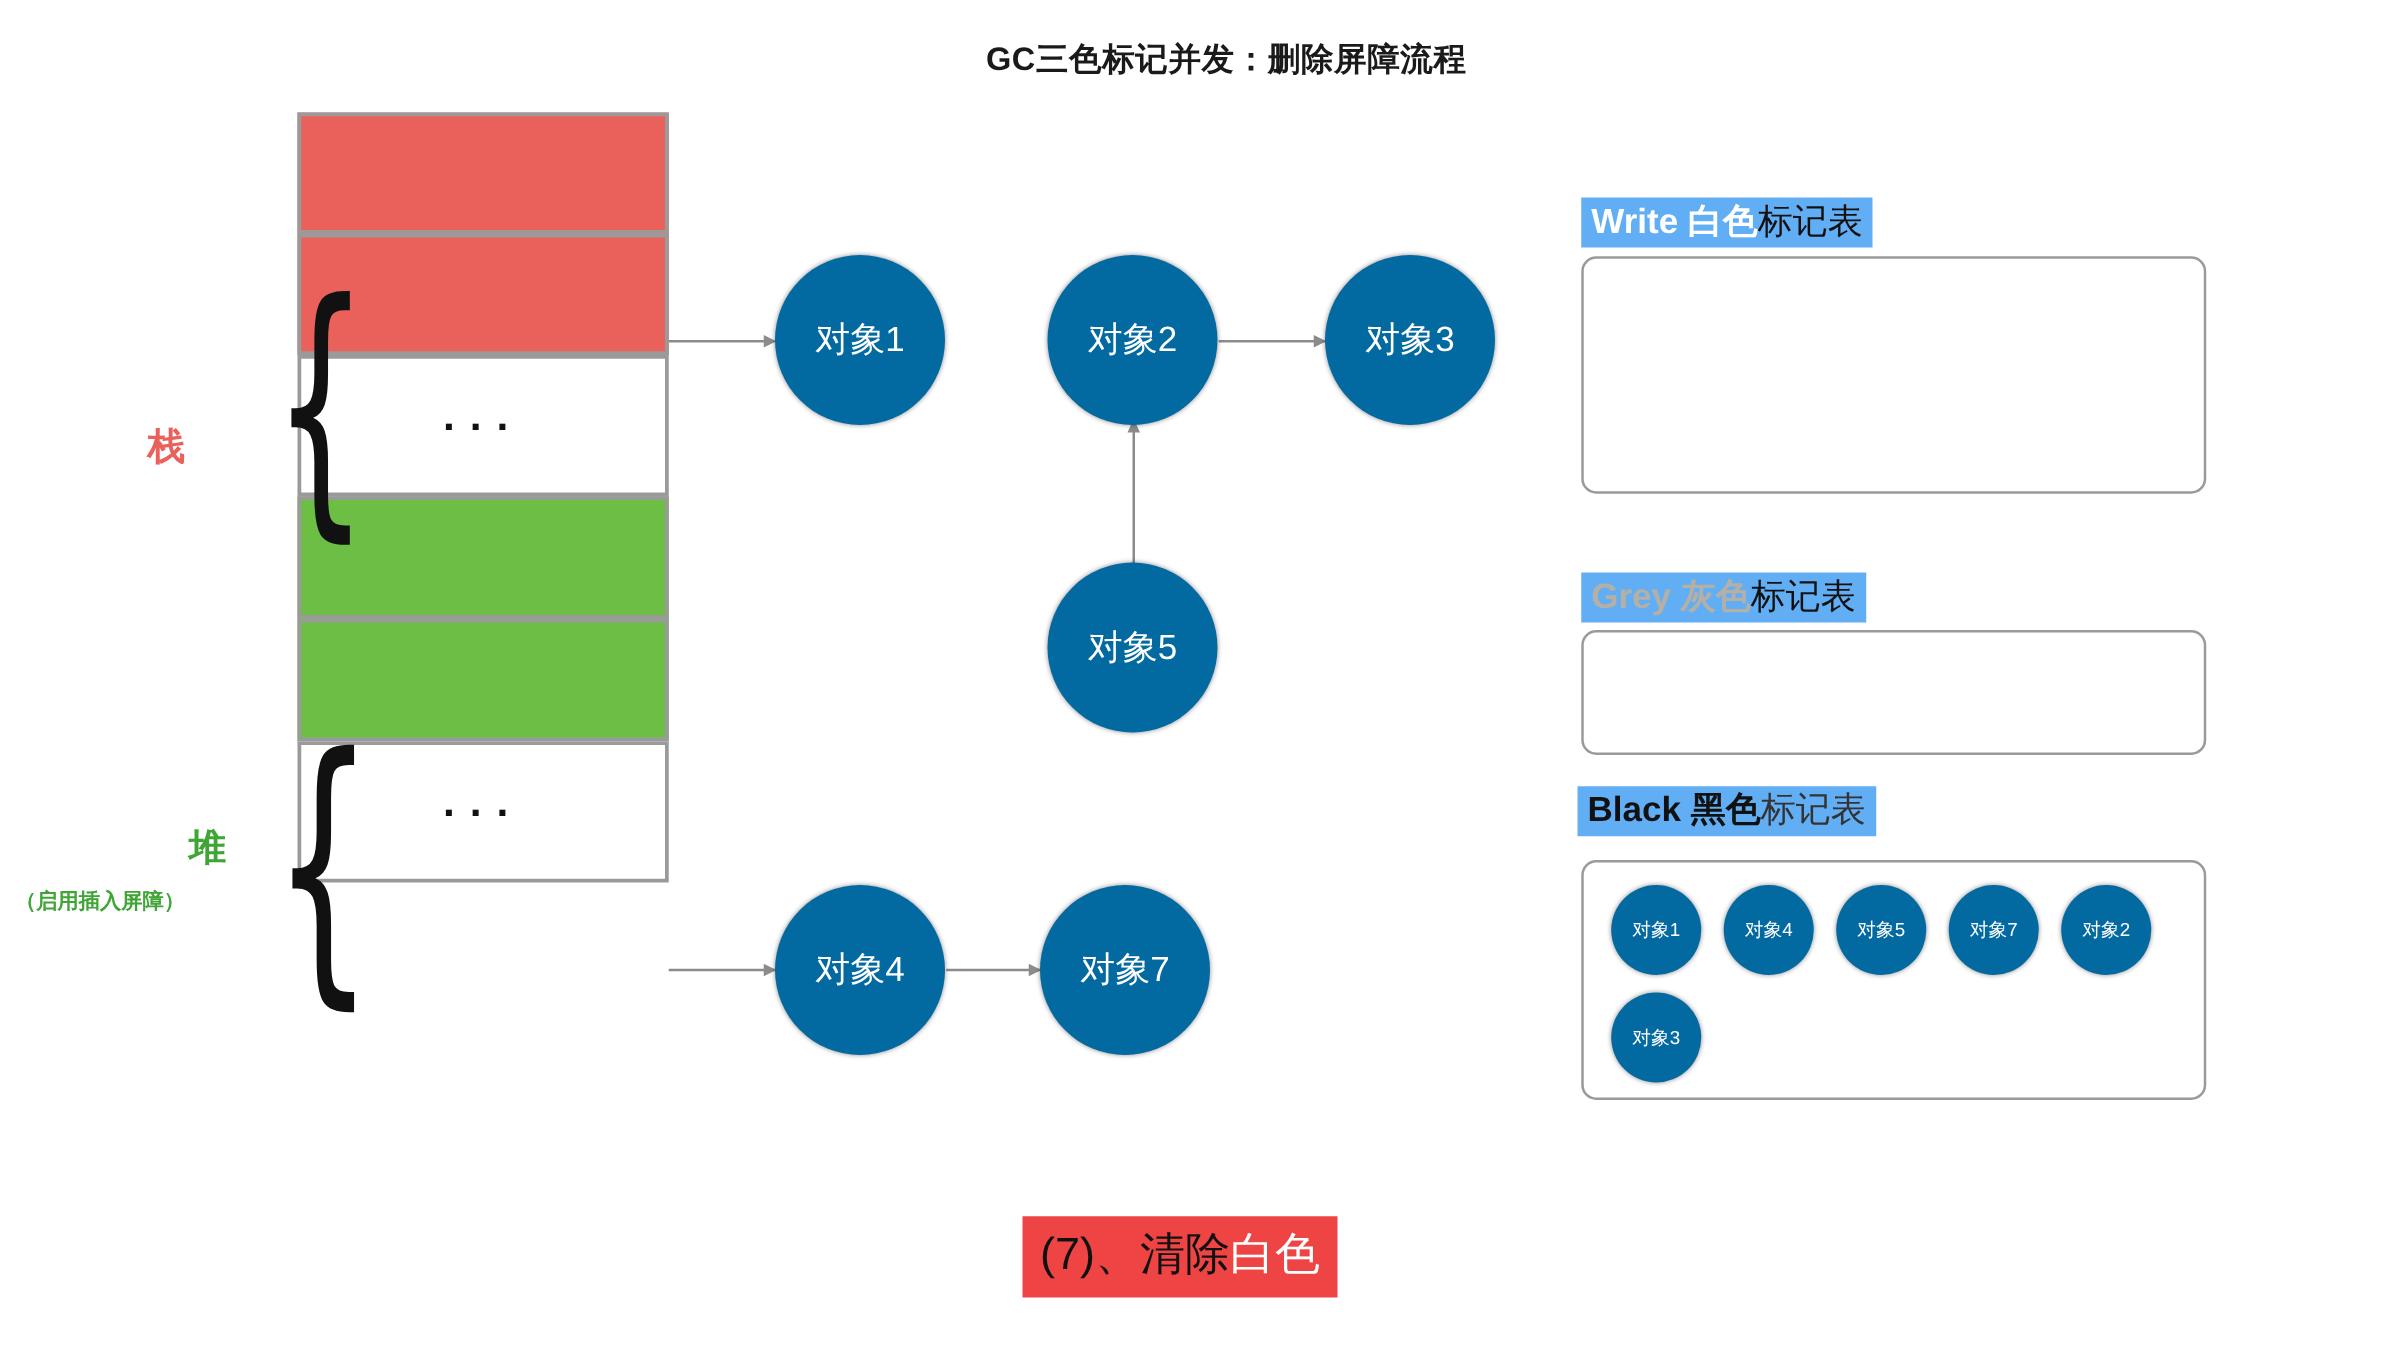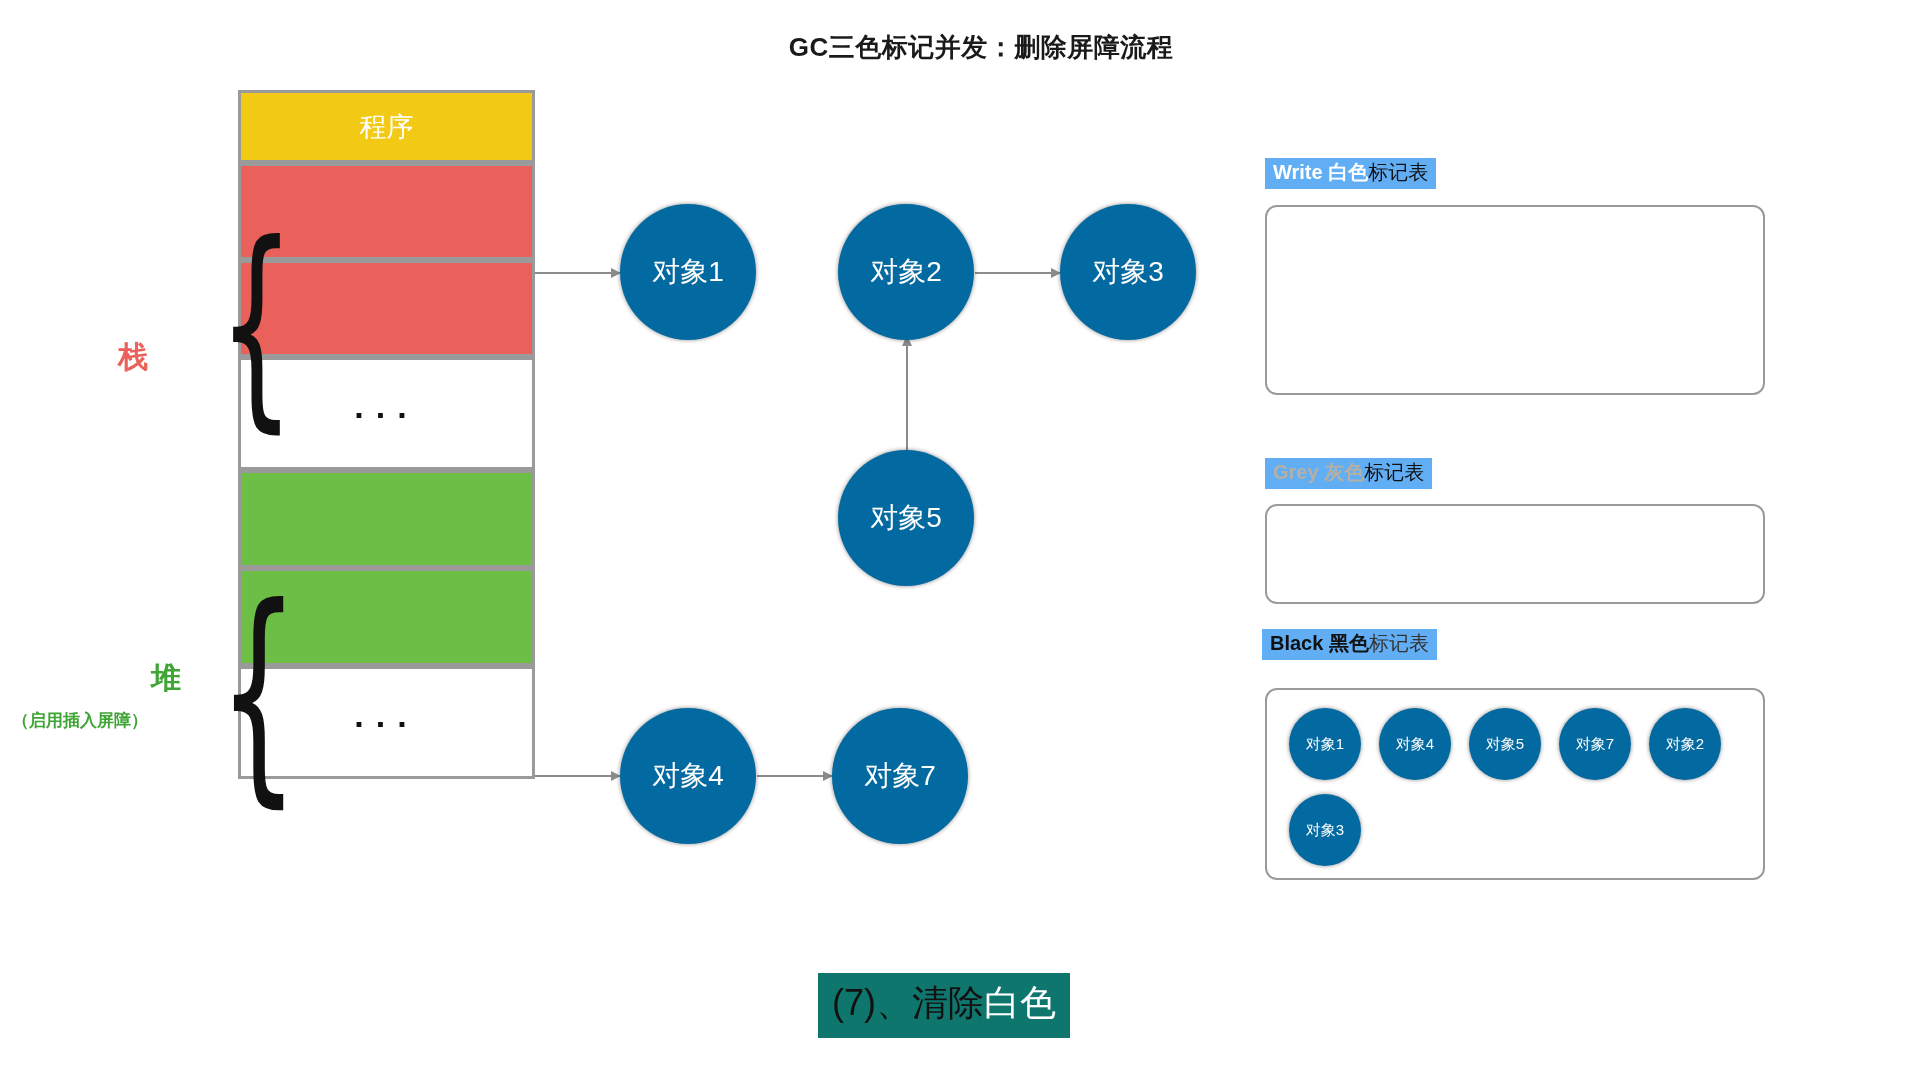--- a/index.html
+++ b/index.html
@@ -69,44 +69,41 @@
     border-bottom:11px solid #8b8b8b;
     border-left:5px solid transparent;border-right:5px solid transparent;
   }
 
   
   .mt-box{
     box-sizing:border-box;border:2px solid #9a9a9a;border-radius:12px;background:#ffffff;
   }
   .mt-head{
     background:#62AEF5;display:inline-block;white-space:nowrap;
-    font-size:20px;font-weight:bold;padding:3px 8px 5px 8px;line-height:1.15;
+    font-size:28px;font-weight:bold;padding:3px 8px 5px 8px;line-height:1.15;
   }
   .mt-head .zh{font-weight:normal;}
   .chips{
     position:absolute;left:22px;top:18px;right:18px;
     display:flex;flex-wrap:wrap;gap:14px 18px;
   }
 
   
   #caption{
-    left:818px;top:973px;background:#0f766e;
+    left:818px;top:973px;background:#ef4444;
     padding:6px 14px 10px 14px;font-size:36px;color:#111111;white-space:nowrap;
   }
   #caption .hl{color:#ffffff;}
 </style>
 </head>
 <body>
 
 <div class="abs" id="title">GC三色标记并发：删除屏障流程</div>
 
 <div class="abs" id="mem">
-  <div class="mem-cell cell-program">
-    <span>程序</span>
-  </div>
   <div class="mem-cell cell-red"></div>
   <div class="mem-cell cell-red"></div>
   <div class="mem-cell cell-dots">
     <span>...</span>
   </div>
   <div class="mem-cell cell-green"></div>
   <div class="mem-cell cell-green"></div>
   <div class="mem-cell cell-dots">
     <span>...</span>
   </div>

